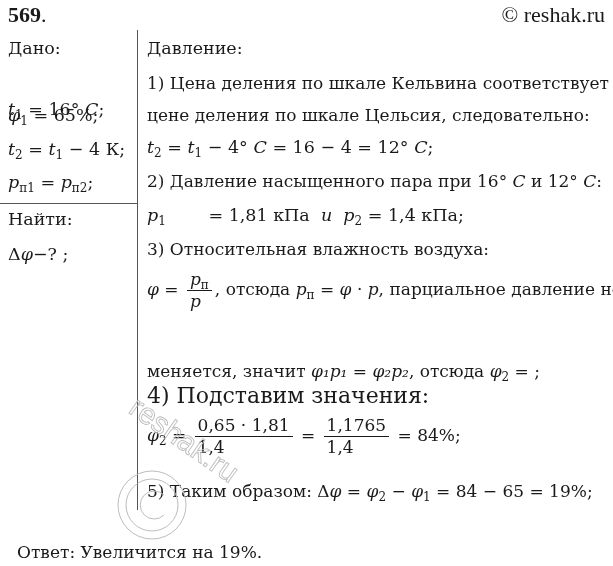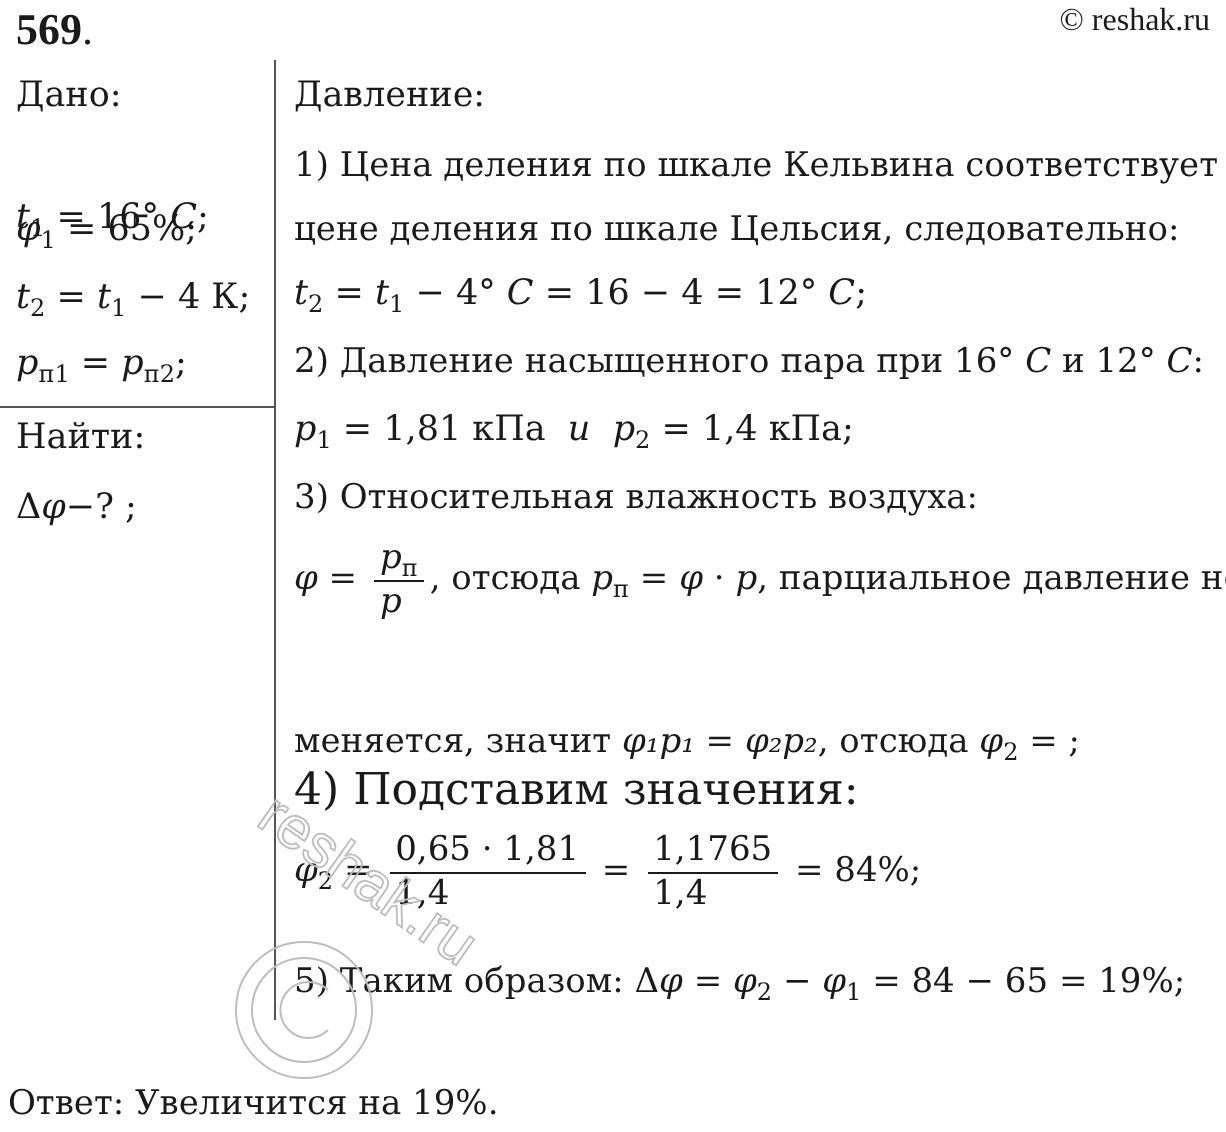--- a/index.html
+++ b/index.html
@@ -4,21 +4,21 @@
   <style>
     html, body { margin: 0; padding: 0; background: #ffffff; }
     body {
       width: 613px; height: 566px; position: relative; overflow: hidden;
       font-family: "DejaVu Serif", "Liberation Serif", serif;
       color: #1a1a1a;
     }
     .abs { position: absolute; white-space: nowrap; }
     .num { left: 8px; top: 2px; font-family: "Liberation Serif", serif; font-weight: bold; font-size: 22px; }
     .num .dot { font-weight: normal; }
-    .copy { right: 8px; top: 2px; font-family: "Liberation Serif", serif; font-size: 16px; }
+    .copy { right: 8px; top: 2px; font-family: "Liberation Serif", serif; font-size: 22px; }
     .vline { position: absolute; left: 137px; top: 30px; width: 1px; height: 480px; background: #555; }
     .hline { position: absolute; left: 0; top: 203px; width: 137px; height: 1px; background: #555; }
     .t { font-size: 17.5px; line-height: 22px; }
     .m { font-family: "DejaVu Serif", serif; }
     i { font-style: italic; }
     sub { font-size: 12px; vertical-align: -4px; line-height: 0; }
     .frac { display: inline-block; vertical-align: middle; line-height: 1.1; margin: 0 3px; }
     .frac .n { display: block; border-bottom: 1.4px solid #1a1a1a; padding: 0 3px 1px; }
     .frac .d { display: block; padding: 1px 3px 0; }
     .watermark { position: absolute; left: 100px; top: 395px; pointer-events: none; }
@@ -51,36 +51,36 @@
 
 <div>
   <div class="abs t" style="left:147px; top:37px;">Давление:</div>
 
   <div class="abs t" style="left:147px; top:72px; font-size:17px;">1) Цена деления по шкале Кельвина соответствует</div>
   <div class="abs t" style="left:147px; top:104px; font-size:17px;">цене деления по шкале Цельсия, следовательно:</div>
   <div class="abs t m" style="left:147px; top:136px;"><i>t</i><sub>2</sub><span> = </span><i>t</i><sub>1</sub><span> − 4° </span><i>C</i><span> = 16 − 4 = 12° </span><i>C</i><span>;</span></div>
 
   <div class="abs t" style="left:147px; top:170px; font-size:17px;"><span>2) Давление насыщенного пара при 16° </span><i>C</i><span> и 12° </span><i>C</i><span>:</span></div>
 
-  <div class="abs t m" style="left:147px; top:204px;"><i>p</i><sub>1</sub><span style="white-space:pre;"> = 1,81 кПа  </span><i>и</i><i style="white-space:pre;">  p</i><sub>2</sub><span> = 1,4 кПа;</span></div>
+  <div class="abs t m" style="left:147px; top:204px;"><i>p</i><sub>1</sub><span style="white-space:pre;margin-left:37px;"> = 1,81 кПа  </span><i>и</i><i style="white-space:pre;">  p</i><sub>2</sub><span> = 1,4 кПа;</span></div>
 
   <div class="abs t" style="left:147px; top:238px; font-size:17px;">3) Относительная влажность воздуха:</div>
 
   <div class="abs t m" style="left:147px; top:270px; font-size:17px;"><i>φ</i><span> = </span><span class="frac"><span class="n"><i>p</i><sub>п</sub></span><span class="d"><i>p</i></span></span><span>, отсюда </span><i>p</i><sub>п</sub><span> = </span><i>φ</i><span> · </span><i>p</i><span>, парциальное давление не</span></div>
 
   <div class="abs t m" style="left:147px; top:324px; font-size:17px;margin-top:36px;"><span>меняется, значит </span><i>φ₁p₁ = φ₂p₂</i><span>, отсюда </span><i>φ</i><sub>2</sub><span> = </span><span>;</span></div>
 
   <div class="abs t" style="left:147px; top:385px; font-size:22px;">4) Подставим значения:</div>
 
   <div class="abs t m" style="left:147px; top:416px; font-size:17px;"><i>φ</i><sub>2</sub><span> = </span><span class="frac"><span class="n">0,65 · 1,81</span><span class="d">1,4</span></span><span> = </span><span class="frac"><span class="n">1,1765</span><span class="d">1,4</span></span><span> = 84%;</span></div>
 
   <div class="abs t m" style="left:147px; top:480px; font-size:17px;"><span>5) Таким образом: </span><span>Δ</span><i>φ</i><span> = </span><i>φ</i><sub>2</sub><span> − </span><i>φ</i><sub>1</sub><span> = 84 − 65 = 19%;</span></div>
 </div>
 
-<div class="abs t" style="left:4px; top:541px; font-size:17px;">Ответ: Увеличится на 19%.</div>
+<div class="abs t" style="left:17px; top:541px; font-size:17px;">Ответ: Увеличится на 19%.</div>
 
 <svg class="watermark" width="180" height="150" viewBox="0 0 180 150">
   <g fill="none" stroke="#bdbdbd" stroke-width="1">
     <circle cx="52" cy="110" r="34"></circle>
     <circle cx="52" cy="110" r="26"></circle>
     <path d="M64 100 A14 14 0 1 0 64 120"></path>
   </g>
   <text x="20" y="40" font-family="Liberation Sans, sans-serif" font-size="30" fill="none" stroke="#bdbdbd" stroke-width="0.9" transform="rotate(35 60 40)">reshak.ru</text>
 </svg>
 

